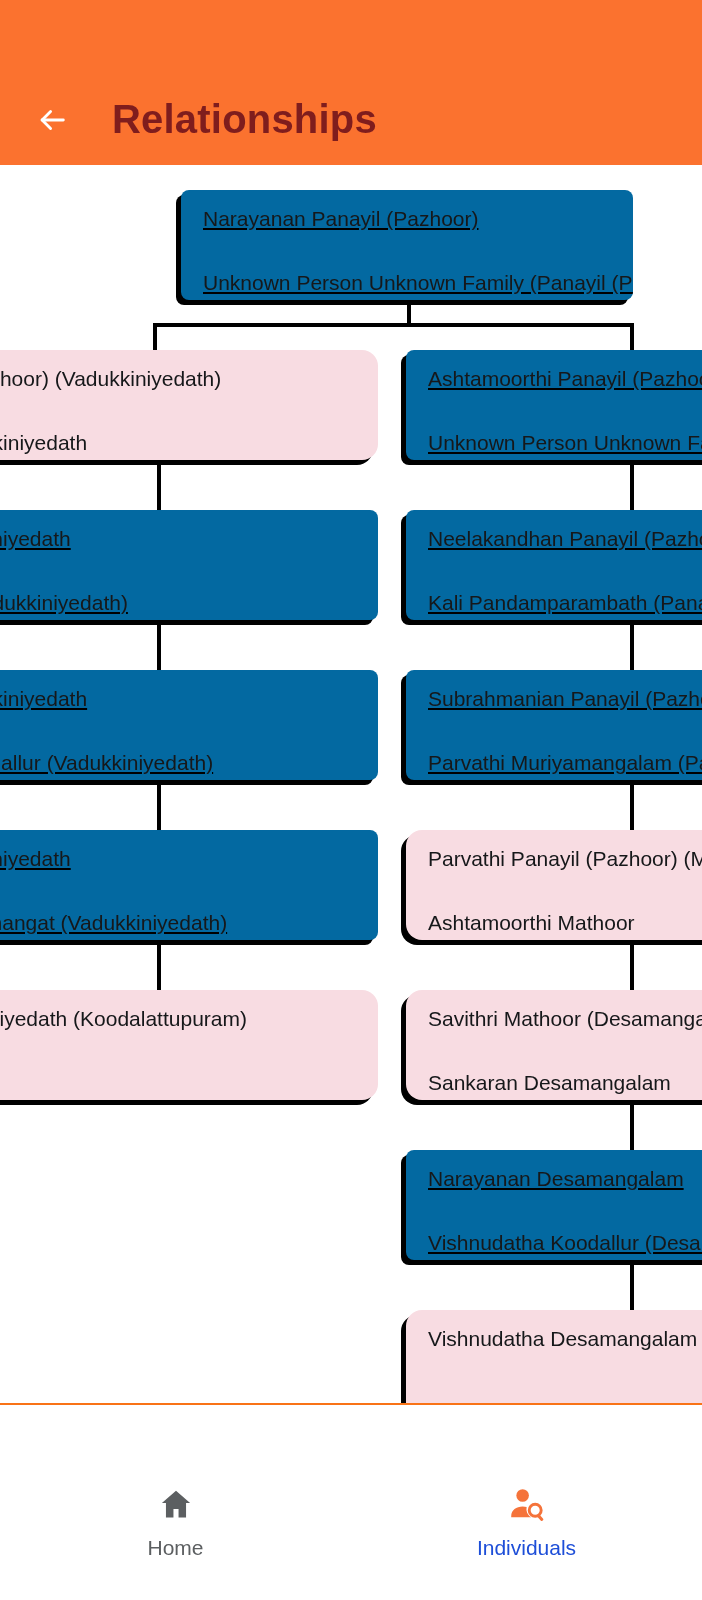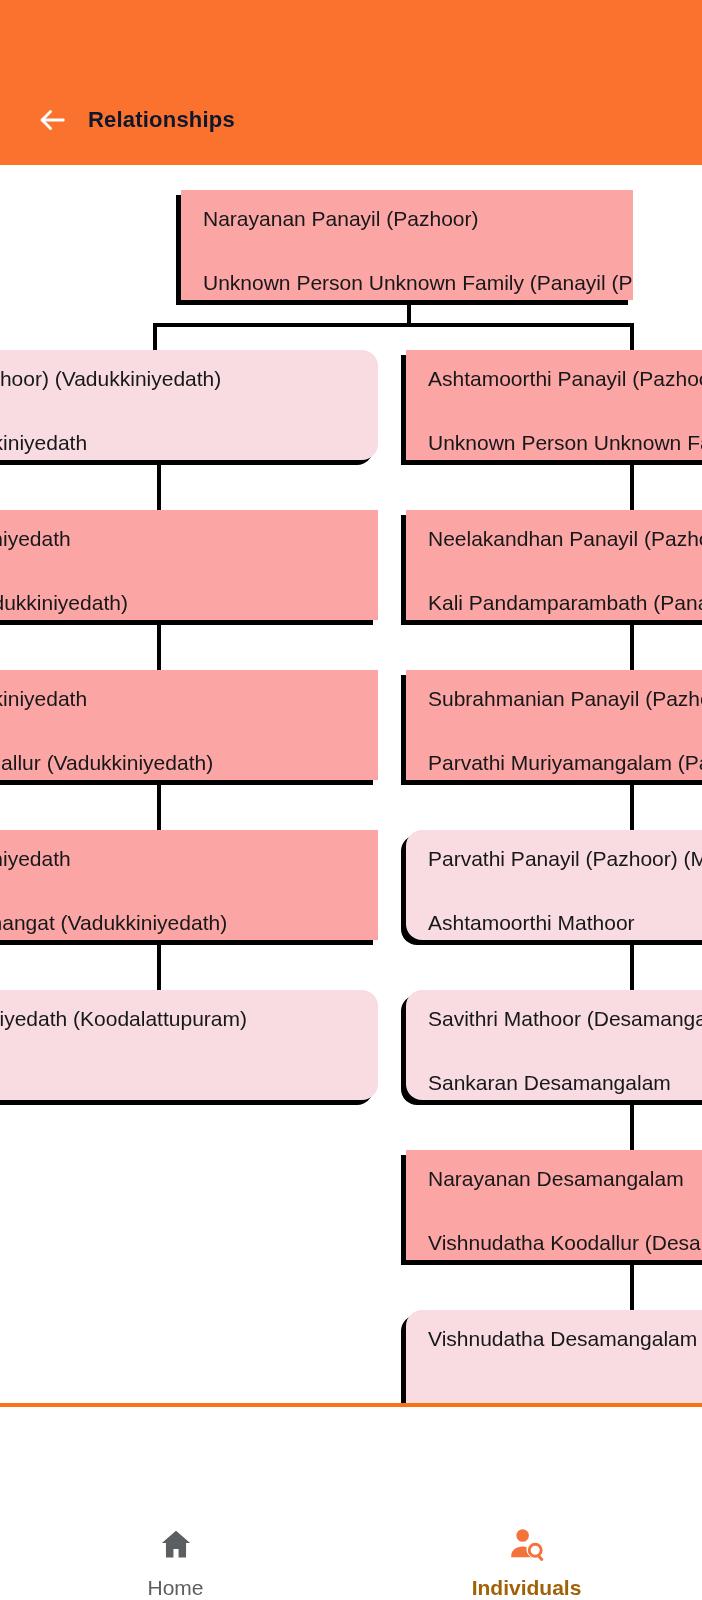--- a/index.html
+++ b/index.html
@@ -23,24 +23,25 @@
     display: flex; align-items: center;
   }
   .back-btn {
     width: 72px; height: 72px;
     margin-left: 16px;
     display: flex; align-items: center; justify-content: center;
     cursor: pointer;
   }
   .back-btn svg { display: block; }
   .appbar-title {
-    color: #0f172a;
-    font-size: 22px;
+    color: #7f1d1d;
+    font-size: 40px;
     font-weight: 700;
     letter-spacing: 0.2px;
+    margin-left: 24px;
     white-space: nowrap;
   }
 
   
   .canvas {
     position: absolute; left: 0; top: 165px;
     width: 702px; height: 1238px;
     background: #ffffff;
     overflow: hidden;
   }
@@ -48,23 +49,24 @@
   .connector { position: absolute; background: #000000; }
 
   
   .card {
     position: absolute;
     overflow: hidden;
     padding: 14px 22px 0 22px;
     cursor: pointer;
   }
   .card.blue {
-    background: #fca5a5;
-    border-radius: 0;
+    background: #0369a1;
+    border-radius: 8px;
     box-shadow: -5px 5px 0 0 #000000;
+    text-decoration: underline;
   }
   .card.pink {
     background: #f8dce2;
     border-radius: 16px;
     box-shadow: -5px 5px 0 0 #000000;
   }
   .card .line1 {
     font-size: 21px;
     color: #16181a;
     white-space: nowrap;
@@ -76,35 +78,35 @@
     white-space: nowrap;
     line-height: 30px;
     margin-top: 34px;
   }
 
   
   .bottomnav {
     position: absolute; left: 0; bottom: 0;
     width: 702px; height: 197px;
     background: #ffffff;
-    border-top: 4px solid #f97316;
+    border-top: 2px solid #f97316;
     display: flex;
-    align-items: flex-end;
+    align-items: center;
     padding-top: 39px;
   }
   .navitem {
     flex: 1;
     display: flex; flex-direction: column;
     align-items: center; gap: 12px;
     cursor: pointer;
   }
   .navitem .nav-icon { height: 40px; display: flex; align-items: center; justify-content: center; }
   .navitem .nav-label { font-size: 21px; }
   .navitem.inactive .nav-label { color: #5c5f61; }
-  .navitem.active .nav-label { color: #a16207; font-weight: bold; }
+  .navitem.active .nav-label { color: #1d4ed8; }
 </style>
 </head>
 <body>
 
 <div id="root">
 
   <div class="appbar">
     <div class="appbar-row">
       <div class="back-btn">
         <span>

